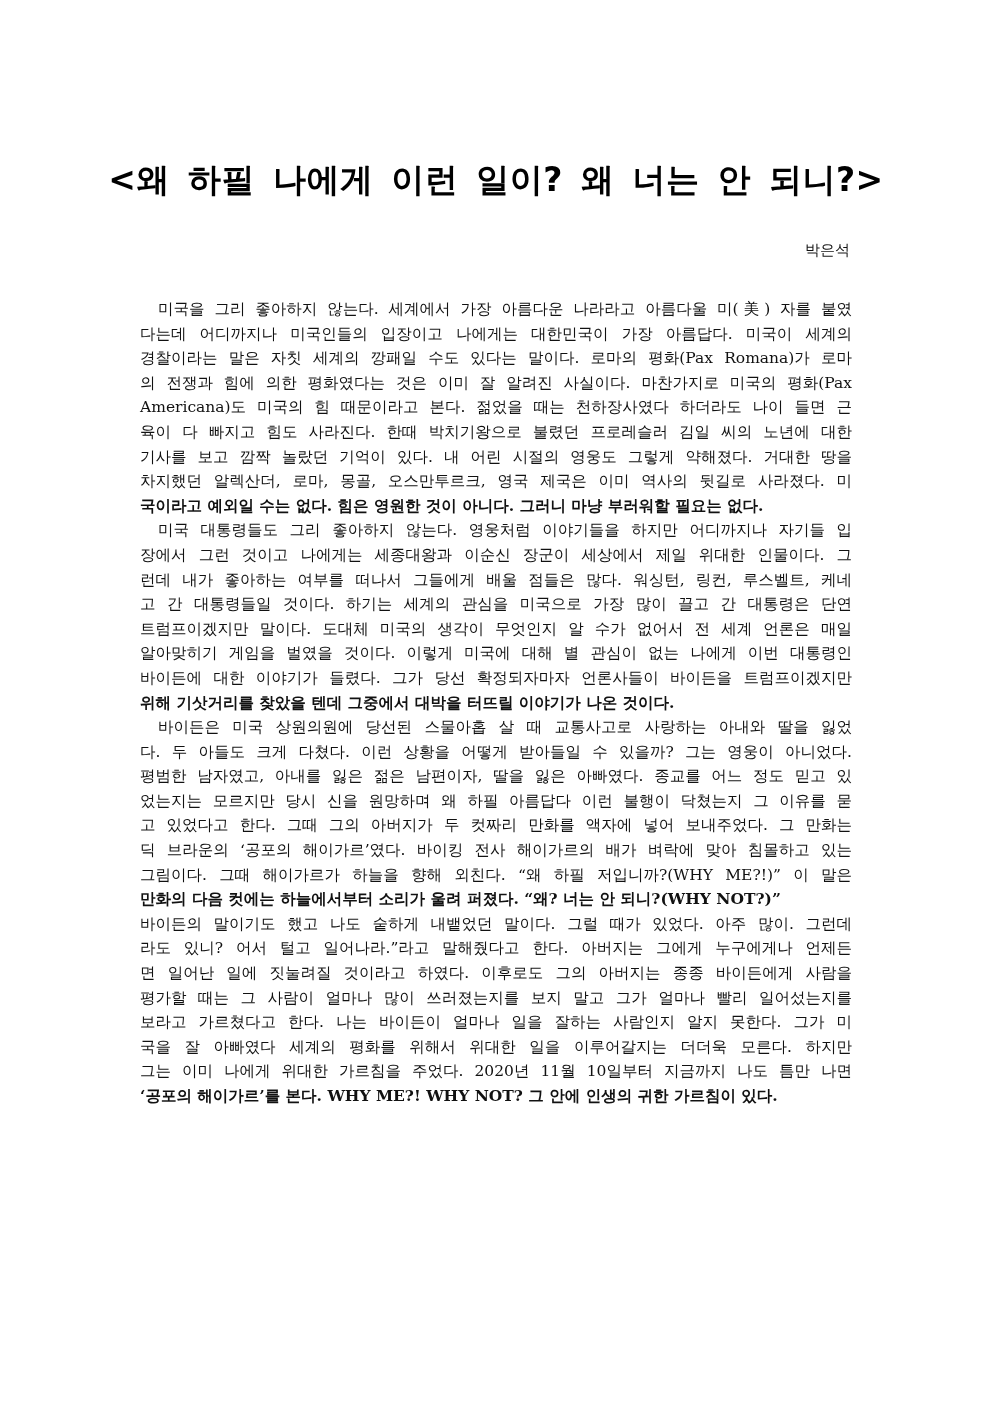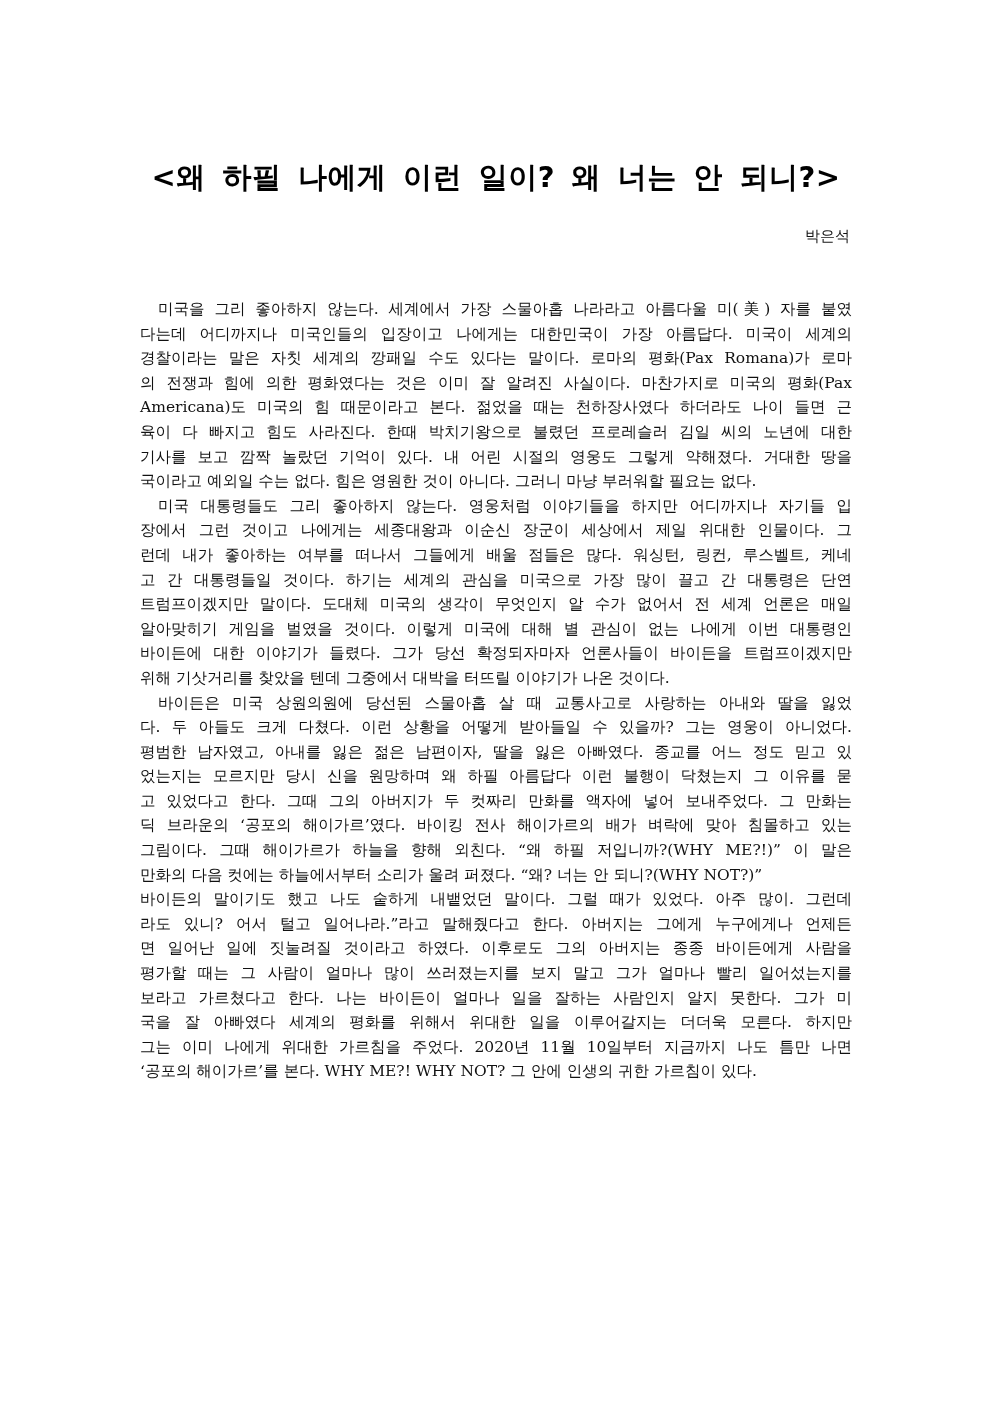--- a/index.html
+++ b/index.html
@@ -23,30 +23,30 @@
     background: #ffffff;
   }
   .title {
     position: absolute;
     left: 0;
     width: 992px;
     top: 158px;
     text-align: center;
     font-family: "DejaVu Sans", "Liberation Sans", sans-serif;
     font-weight: bold;
-    font-size: 29px;
+    font-size: 33px;
     letter-spacing: 0.5px;
     word-spacing: 6px;
     color: #000000;
     white-space: nowrap;
   }
   .author {
     position: absolute;
     right: 142px;
-    top: 227px;
+    top: 241px;
     font-size: 15px;
     color: #111111;
   }
   .body-text {
     position: absolute;
     left: 140px;
     top: 297px;
     width: 712px;
   }
   .line {
@@ -57,39 +57,41 @@
     white-space: nowrap;
     text-align: justify;
     text-align-last: justify;
     color: #111111;
   }
   .line.indent {
     padding-left: 18px;
   }
   .line.last {
     text-align-last: left;
+    font-weight: bold;
   }
 </style>
 </head>
 <body>
 
 <div class="page">
   <h1 class="title" style="margin:0;">&lt;왜 하필 나에게 이런 일이? 왜 너는 안 되니?&gt;</h1>
   <div class="author">박은석</div>
 
   <div class="body-text">
 
     <div>
-      <span class="line indent">미국을 그리 좋아하지 않는다. 세계에서 가장 스물아홉 나라라고 아름다울 미(美) 자를 붙였</span>
+      <span class="line indent">미국을 그리 좋아하지 않는다. 세계에서 가장 아름다운 나라라고 아름다울 미(美) 자를 붙였</span>
       <span class="line">다는데 어디까지나 미국인들의 입장이고 나에게는 대한민국이 가장 아름답다. 미국이 세계의</span>
       <span class="line">경찰이라는 말은 자칫 세계의 깡패일 수도 있다는 말이다. 로마의 평화(Pax Romana)가 로마</span>
       <span class="line">의 전쟁과 힘에 의한 평화였다는 것은 이미 잘 알려진 사실이다. 마찬가지로 미국의 평화(Pax</span>
       <span class="line">Americana)도 미국의 힘 때문이라고 본다. 젊었을 때는 천하장사였다 하더라도 나이 들면 근</span>
       <span class="line">육이 다 빠지고 힘도 사라진다. 한때 박치기왕으로 불렸던 프로레슬러 김일 씨의 노년에 대한</span>
       <span class="line">기사를 보고 깜짝 놀랐던 기억이 있다. 내 어린 시절의 영웅도 그렇게 약해졌다. 거대한 땅을</span>
+      <span class="line">차지했던 알렉산더, 로마, 몽골, 오스만투르크, 영국 제국은 이미 역사의 뒷길로 사라졌다. 미</span>
       <span class="line last">국이라고 예외일 수는 없다. 힘은 영원한 것이 아니다. 그러니 마냥 부러워할 필요는 없다.</span>
     </div>
 
     <div>
       <span class="line indent">미국 대통령들도 그리 좋아하지 않는다. 영웅처럼 이야기들을 하지만 어디까지나 자기들 입</span>
       <span class="line">장에서 그런 것이고 나에게는 세종대왕과 이순신 장군이 세상에서 제일 위대한 인물이다. 그</span>
       <span class="line">런데 내가 좋아하는 여부를 떠나서 그들에게 배울 점들은 많다. 워싱턴, 링컨, 루스벨트, 케네</span>
       <span class="line">고 간 대통령들일 것이다. 하기는 세계의 관심을 미국으로 가장 많이 끌고 간 대통령은 단연</span>
       <span class="line">트럼프이겠지만 말이다. 도대체 미국의 생각이 무엇인지 알 수가 없어서 전 세계 언론은 매일</span>
       <span class="line">알아맞히기 게임을 벌였을 것이다. 이렇게 미국에 대해 별 관심이 없는 나에게 이번 대통령인</span>

